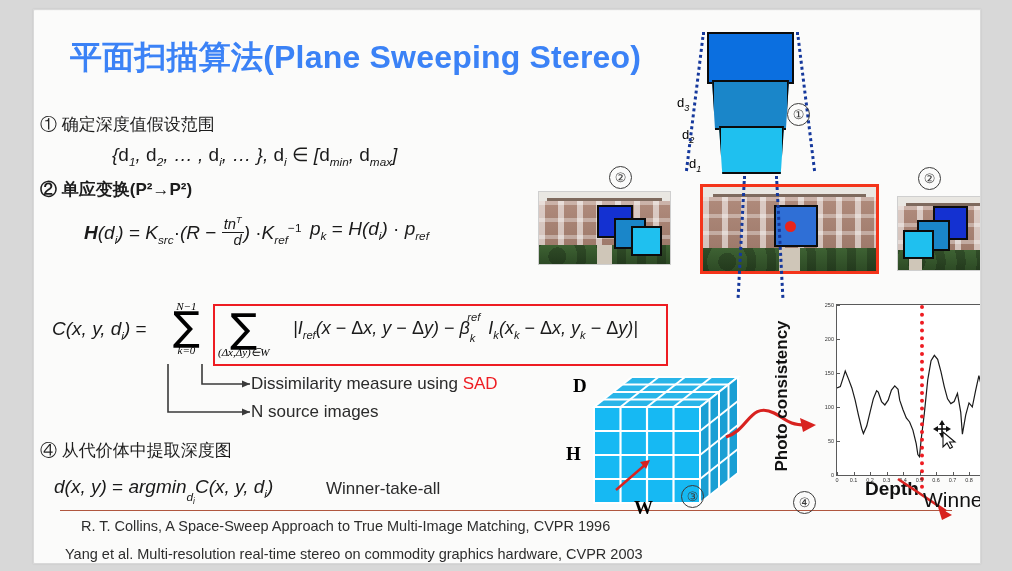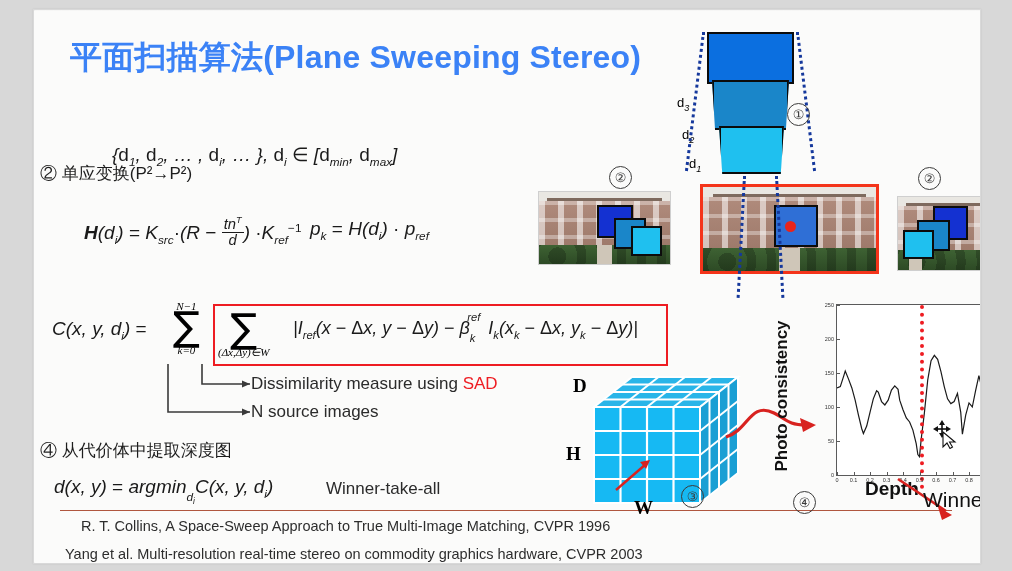--- a/index.html
+++ b/index.html
@@ -25,21 +25,21 @@
   #title{
     left:36px; top:26px; font-size:32px; font-weight:bold; letter-spacing:.2px;
     color:#3b82f6;
   }
   .step{font-size:17px; color:#1d1d1d;}
   .formula{
     font-family:Liberation Sans, sans-serif; font-style:italic; color:#1a1a1a;
   }
   .up{font-style:normal;}
   sub,sup{font-style:italic; font-size:.62em;}
-  .frac{display:inline-block; vertical-align:-0.42em; text-align:center; font-size:.78em; line-height:1.05;}
+  .frac{display:inline-block; vertical-align:-0.42em; text-align:right; font-size:.78em; line-height:1.05;}
   .frac .num{display:block; border-bottom:1px solid #1a1a1a; padding:0 2px;}
   .frac .den{display:block; padding:0 2px;}
   .bigsum{font-family:"DejaVu Sans",sans-serif; font-style:normal; font-size:40px; line-height:.7;}
   .sumstack{display:inline-block; text-align:center; vertical-align:middle;}
   .sumstack .lim{display:block; font-size:11px; font-style:italic; font-family:"Liberation Serif",serif;}
 
   #redbox{
     position:absolute; left:179px; top:294px; width:451px; height:58px;
     border:2px solid #ee1c22; background:transparent;
   }
@@ -101,26 +101,30 @@
   
   #cursor{position:absolute; left:898px; top:409px; width:26px; height:26px;}
 </style>
 </head>
 <body>
 
 <div id="slide">
 
   <div class="txt" id="title">平面扫描算法(Plane Sweeping Stereo)</div>
 
+  <div class="txt step" style="left:6px; top:103px;">
+    <span>①</span>
+    <span>确定深度值假设范围</span>
+  </div>
 
   <div class="txt formula" style="left:78px; top:133px; font-size:19px;">
     {<span class="up">d</span><sub>1</sub>, <span class="up">d</span><sub>2</sub>, … , <span class="up">d</span><sub>i</sub>, … }, <span class="up">d</span><sub>i</sub> <span class="up">∈</span> [<span class="up">d</span><sub>min</sub>, <span class="up">d</span><sub>max</sub>]
   </div>
 
-  <div class="txt step" style="left:6px; top:152px;">
+  <div class="txt step" style="left:6px; top:168px;font-weight:bold;">
     <span>②</span>
     <span>单应变换(P²→P²)</span>
   </div>
 
   <div class="txt formula" style="left:50px; top:206px; font-size:19px;">
     <b>H</b>(<i>d</i><sub>i</sub>) <span class="up">=</span> <i>K</i><sub>src</sub><span class="up">·</span>(<i>R</i> <span class="up">−</span>
     <span class="frac"><span class="num"><i>tn</i><sup>T</sup></span><span class="den"><i>d</i></span></span>)
     <span class="up">·</span><i>K</i><sub>ref</sub><sup class="up" style="font-style:normal">−1</sup>
   </div>
   <div class="txt formula" style="left:276px; top:208px; font-size:19px;">

